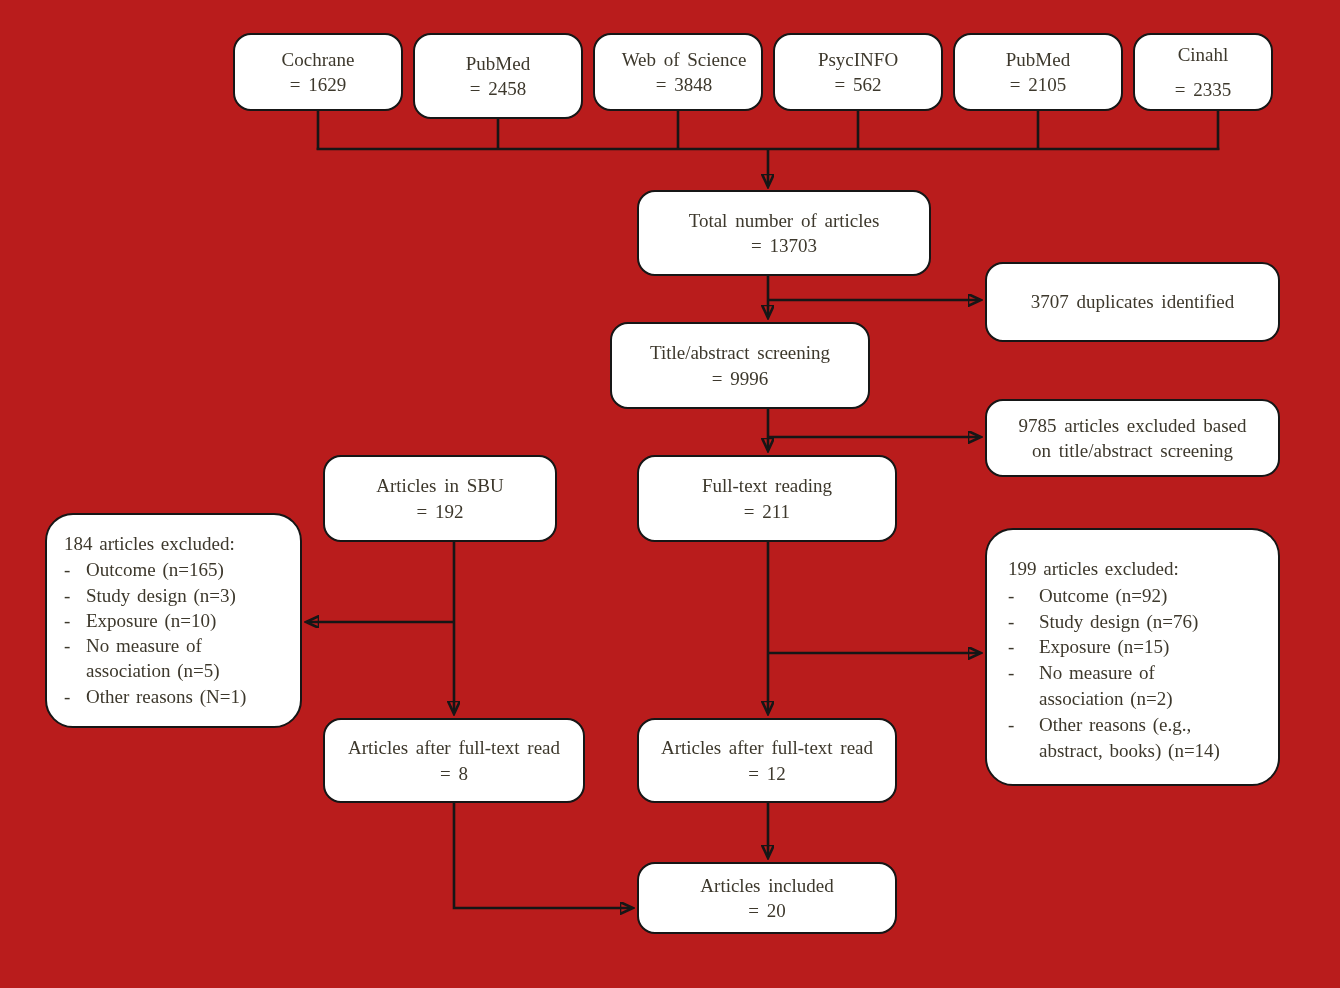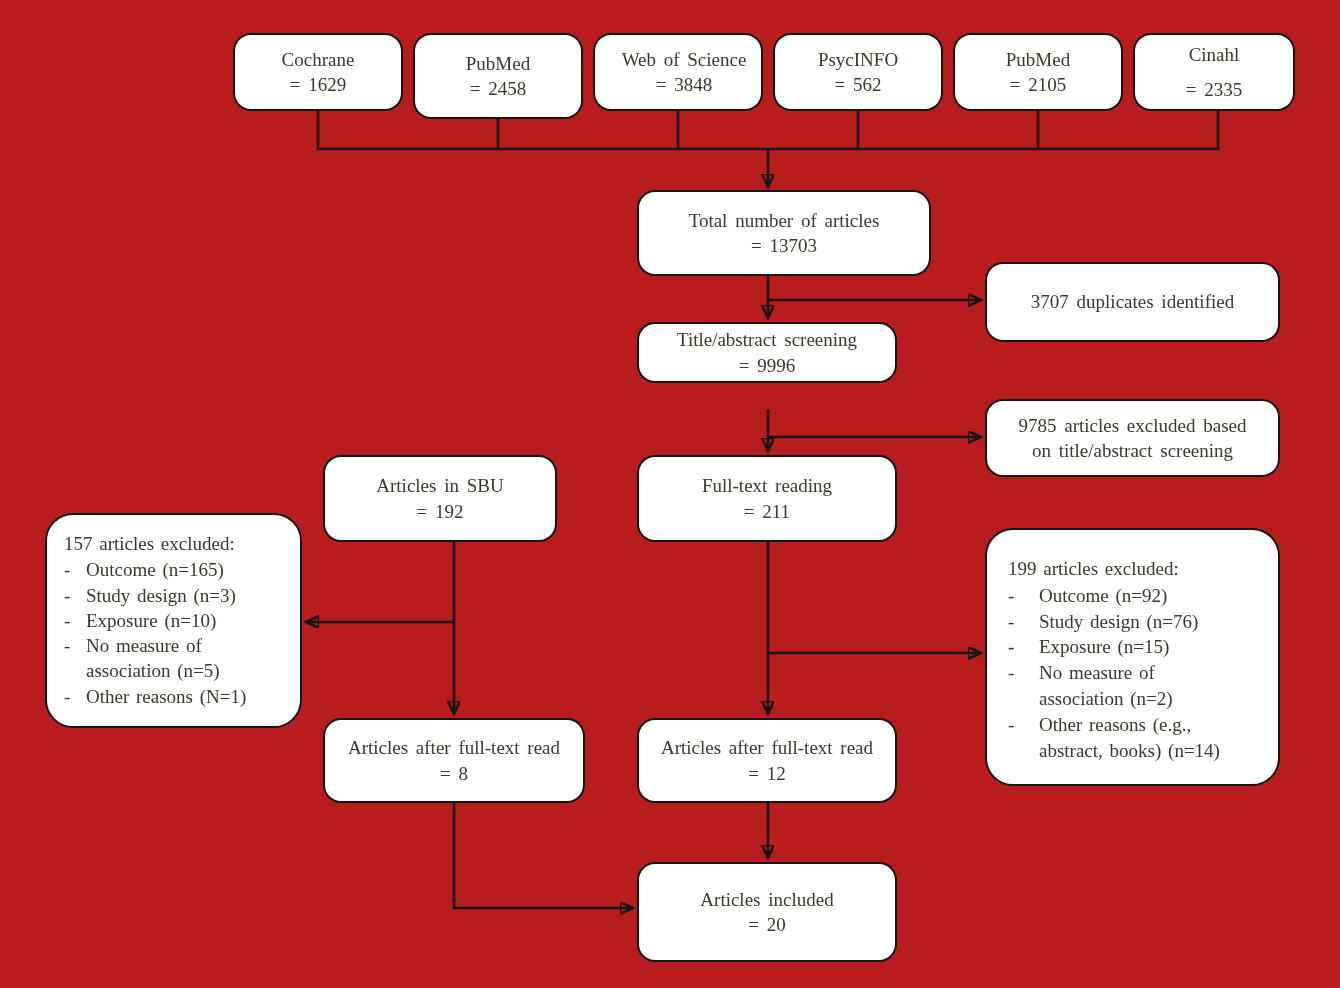--- a/index.html
+++ b/index.html
@@ -132,56 +132,56 @@
     <span>= 3848</span>
   </div>
   <div class="box" style="left:773px; top:33px; width:170px; height:78px;">
     <span>PsycINFO</span>
     <span>= 562</span>
   </div>
   <div class="box" style="left:953px; top:33px; width:170px; height:78px;">
     <span>PubMed</span>
     <span>= 2105</span>
   </div>
-  <div class="box" style="left:1133px; top:33px; width:162px; height:78px;gap:9px;">
+  <div class="box" style="left:1133px; top:33px; width:140px; height:78px;gap:9px;">
     <span>Cinahl</span>
     <span>= 2335</span>
   </div>
 
   <div class="box" style="left:637px; top:190px; width:294px; height:86px;">
     <span>Total number of articles</span>
     <span>= 13703</span>
   </div>
 
   <div class="box" style="left:985px; top:262px; width:295px; height:80px;">
     <span>3707 duplicates identified</span>
   </div>
 
-  <div class="box" style="left:637px; top:322px; width:260px; height:61px;">
+  <div class="box" style="left:610px; top:322px; width:260px; height:87px;">
     <span>Title/abstract screening</span>
     <span>= 9996</span>
   </div>
 
   <div class="box" style="left:985px; top:399px; width:295px; height:78px;">
     <span class="wrap-center">9785 articles excluded based
 on title/abstract screening</span>
   </div>
 
   <div class="box" style="left:323px; top:455px; width:234px; height:87px;">
     <span>Articles in SBU</span>
     <span>= 192</span>
   </div>
 
   <div class="box" style="left:637px; top:455px; width:260px; height:87px;">
     <span>Full-text reading</span>
     <span>= 211</span>
   </div>
 
   <div class="box excluded" id="excluded-left" style="left:45px; top:513px; width:257px; height:215px;">
-    <div class="ex-title">157 articles excluded:</div>
+    <div class="ex-title">184 articles excluded:</div>
     <div class="ex-item">
       <span class="dash">-</span>
       <span class="ex-text">Outcome (n=165)</span>
     </div>
     <div class="ex-item">
       <span class="dash">-</span>
       <span class="ex-text">Study design (n=3)</span>
     </div>
     <div class="ex-item">
       <span class="dash">-</span>
@@ -227,18 +227,18 @@
   <div class="box" style="left:323px; top:718px; width:262px; height:85px;">
     <span>Articles after full-text read</span>
     <span>= 8</span>
   </div>
 
   <div class="box" style="left:637px; top:718px; width:260px; height:85px;">
     <span>Articles after full-text read</span>
     <span>= 12</span>
   </div>
 
-  <div class="box" style="left:637px; top:862px; width:260px; height:100px;">
+  <div class="box" style="left:637px; top:862px; width:260px; height:72px;">
     <span>Articles included</span>
     <span>= 20</span>
   </div>
 
 </div>
 
 </body></html>

